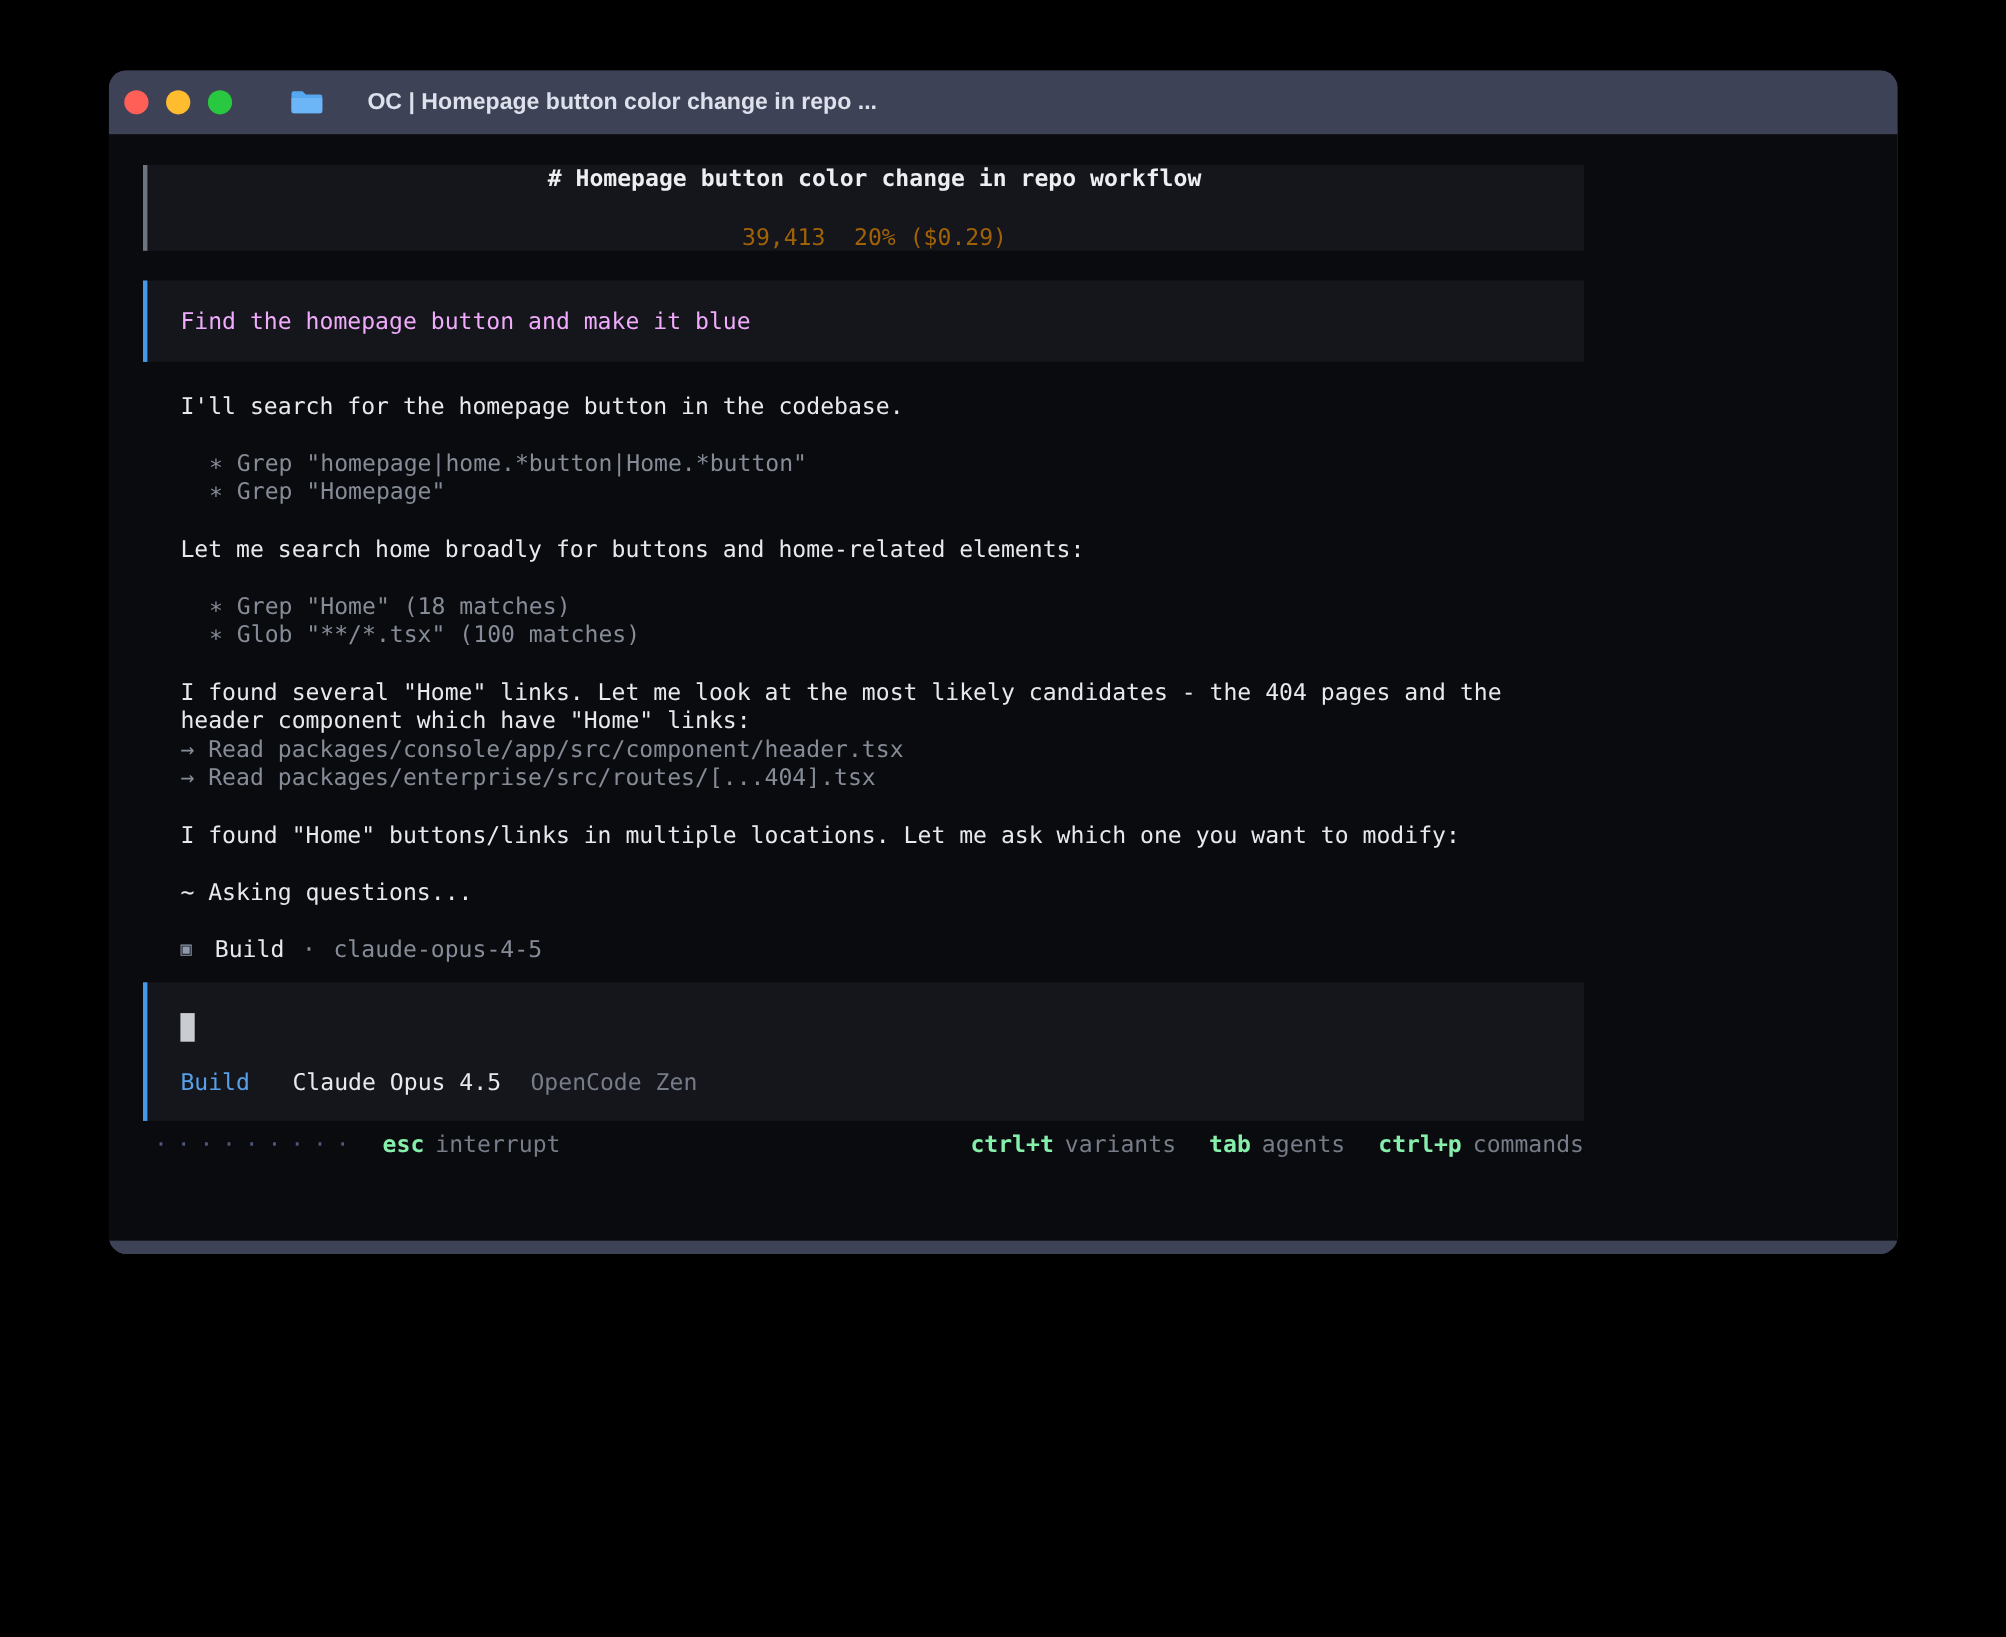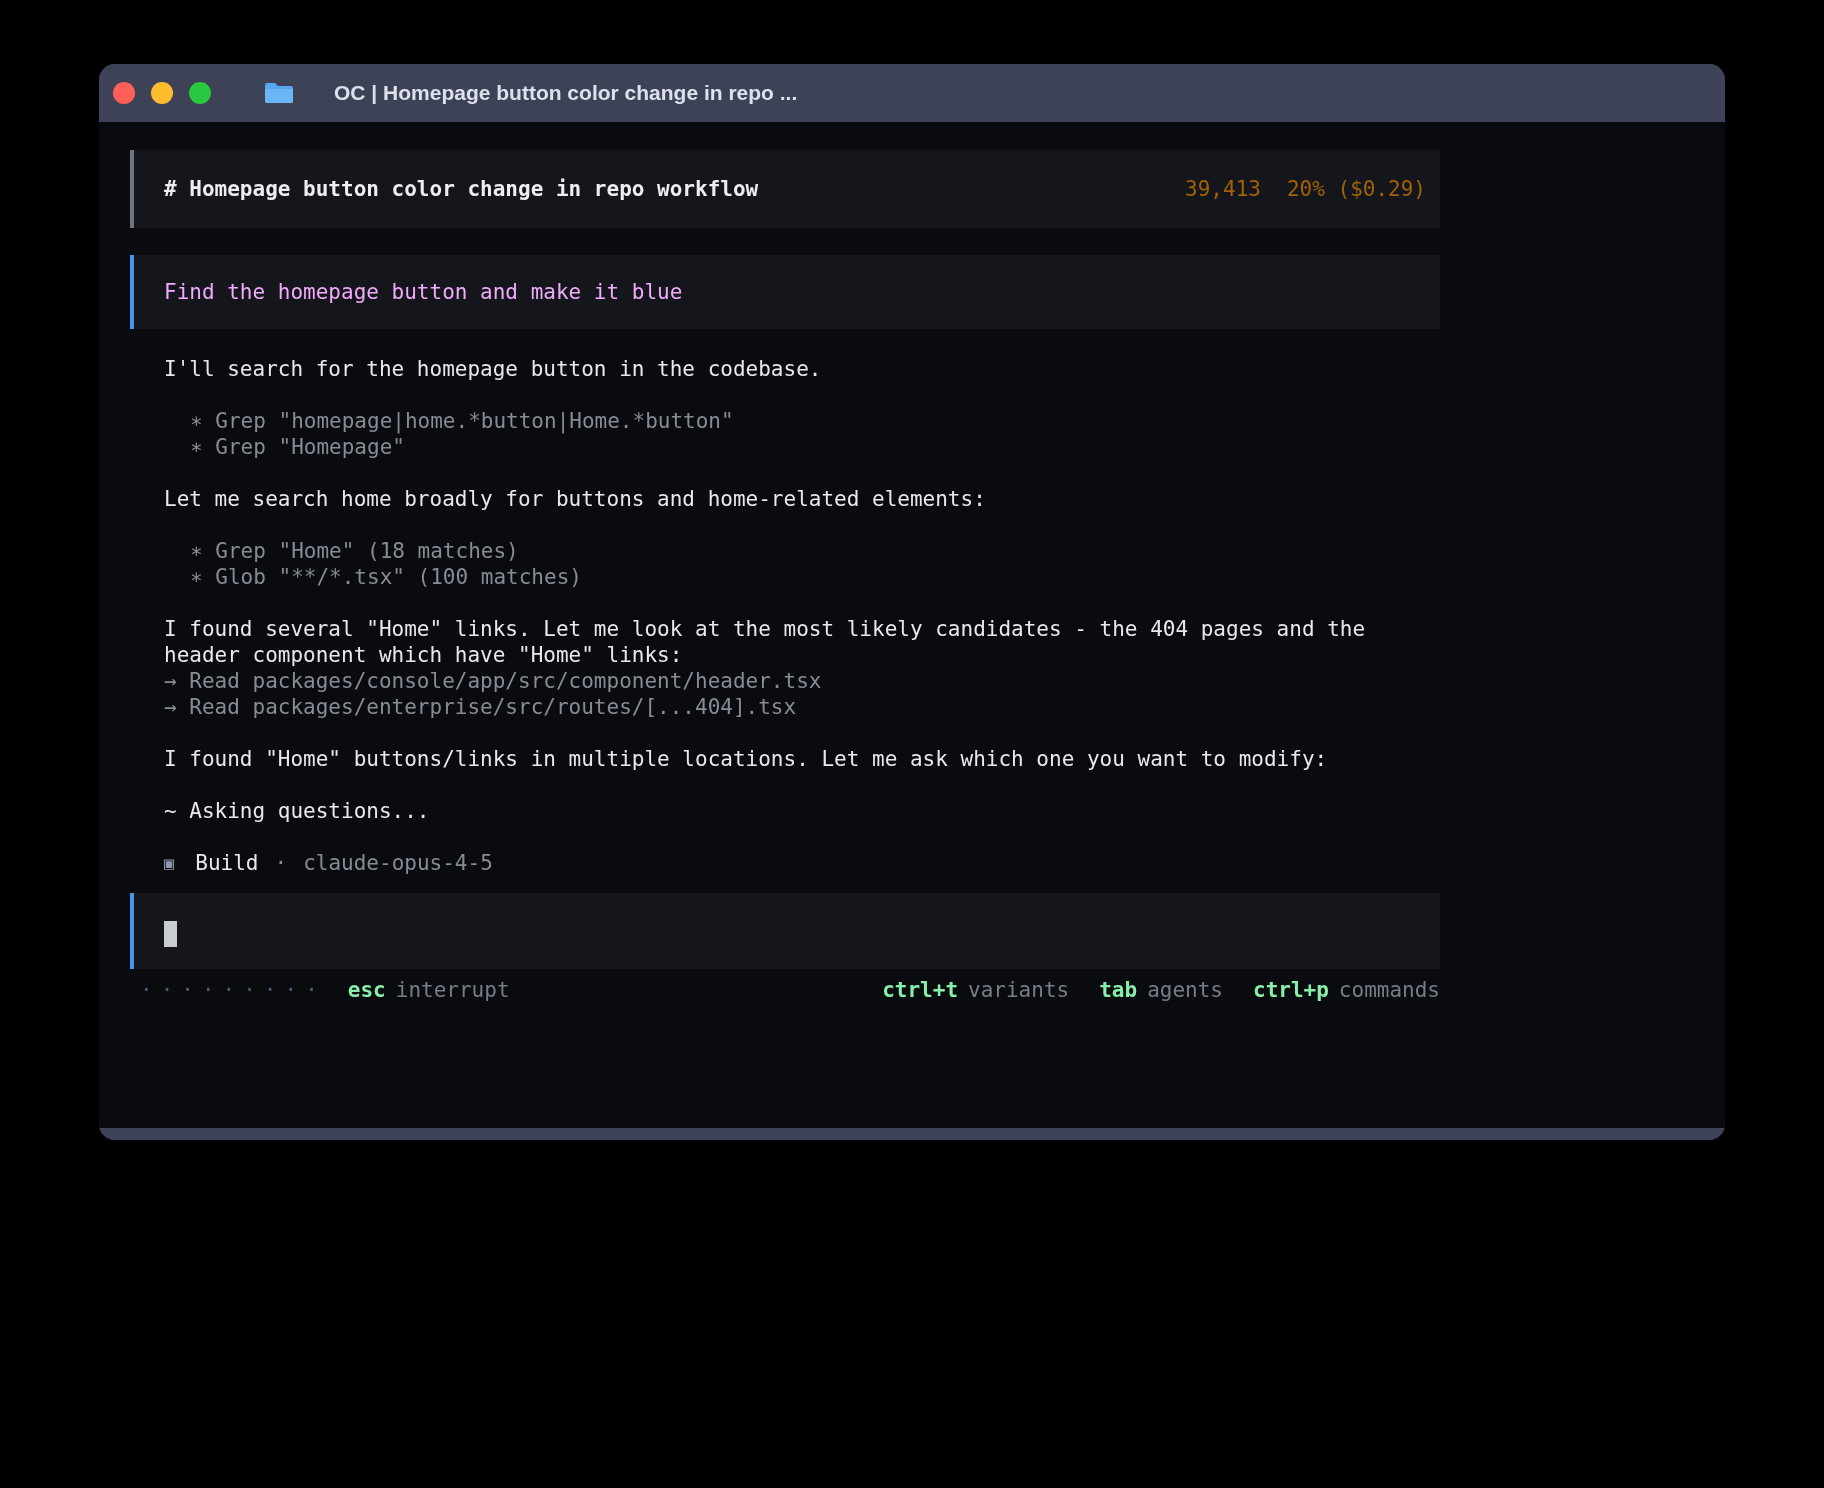--- a/index.html
+++ b/index.html
@@ -41,21 +41,21 @@
     white-space: nowrap;
   }
   
   .content {
     flex: 1 1 auto;
     background: #0a0b0e;
     padding: 28px 0 0 31px;
     overflow: hidden;
     font-size: 21px;
   }
-  .col { width: 1310px; }
+  .col { width: 1310px; flex-direction: column; }
   .block { background: #15161b; }
   .header-block {
     height: 78px;
     border-left: 4px solid #6e7480;
     display: flex; align-items: center; justify-content: space-between;
     padding: 0 14px 0 30px;
   }
   .session-title { font-weight: bold; color: #eceef1; white-space: pre; }
   .session-stats { color: #a16207; display: flex; align-items: center; }
   .session-stats .usage { margin-left: 26px; }
@@ -163,20 +163,25 @@
           <span class="status-agent">Build</span>
           <span class="status-sep">·</span>
           <span class="status-model">claude-opus-4-5</span>
         </div>
       </div>
 
       <div class="col block input-block">
         <div class="cursor-line">
           <span class="cursor"></span>
         </div>
+        <div class="model-line">
+          <span class="agent">Build</span>
+          <span class="model">Claude Opus 4.5</span>
+          <span class="provider">OpenCode Zen</span>
+        </div>
       </div>
 
       <div class="footer">
         <div class="footer-left">
           <span class="spinner">·········</span>
           <span class="hint">
             <span class="key">esc</span><span class="label">interrupt</span>
           </span>
         </div>
         <div class="footer-right">

